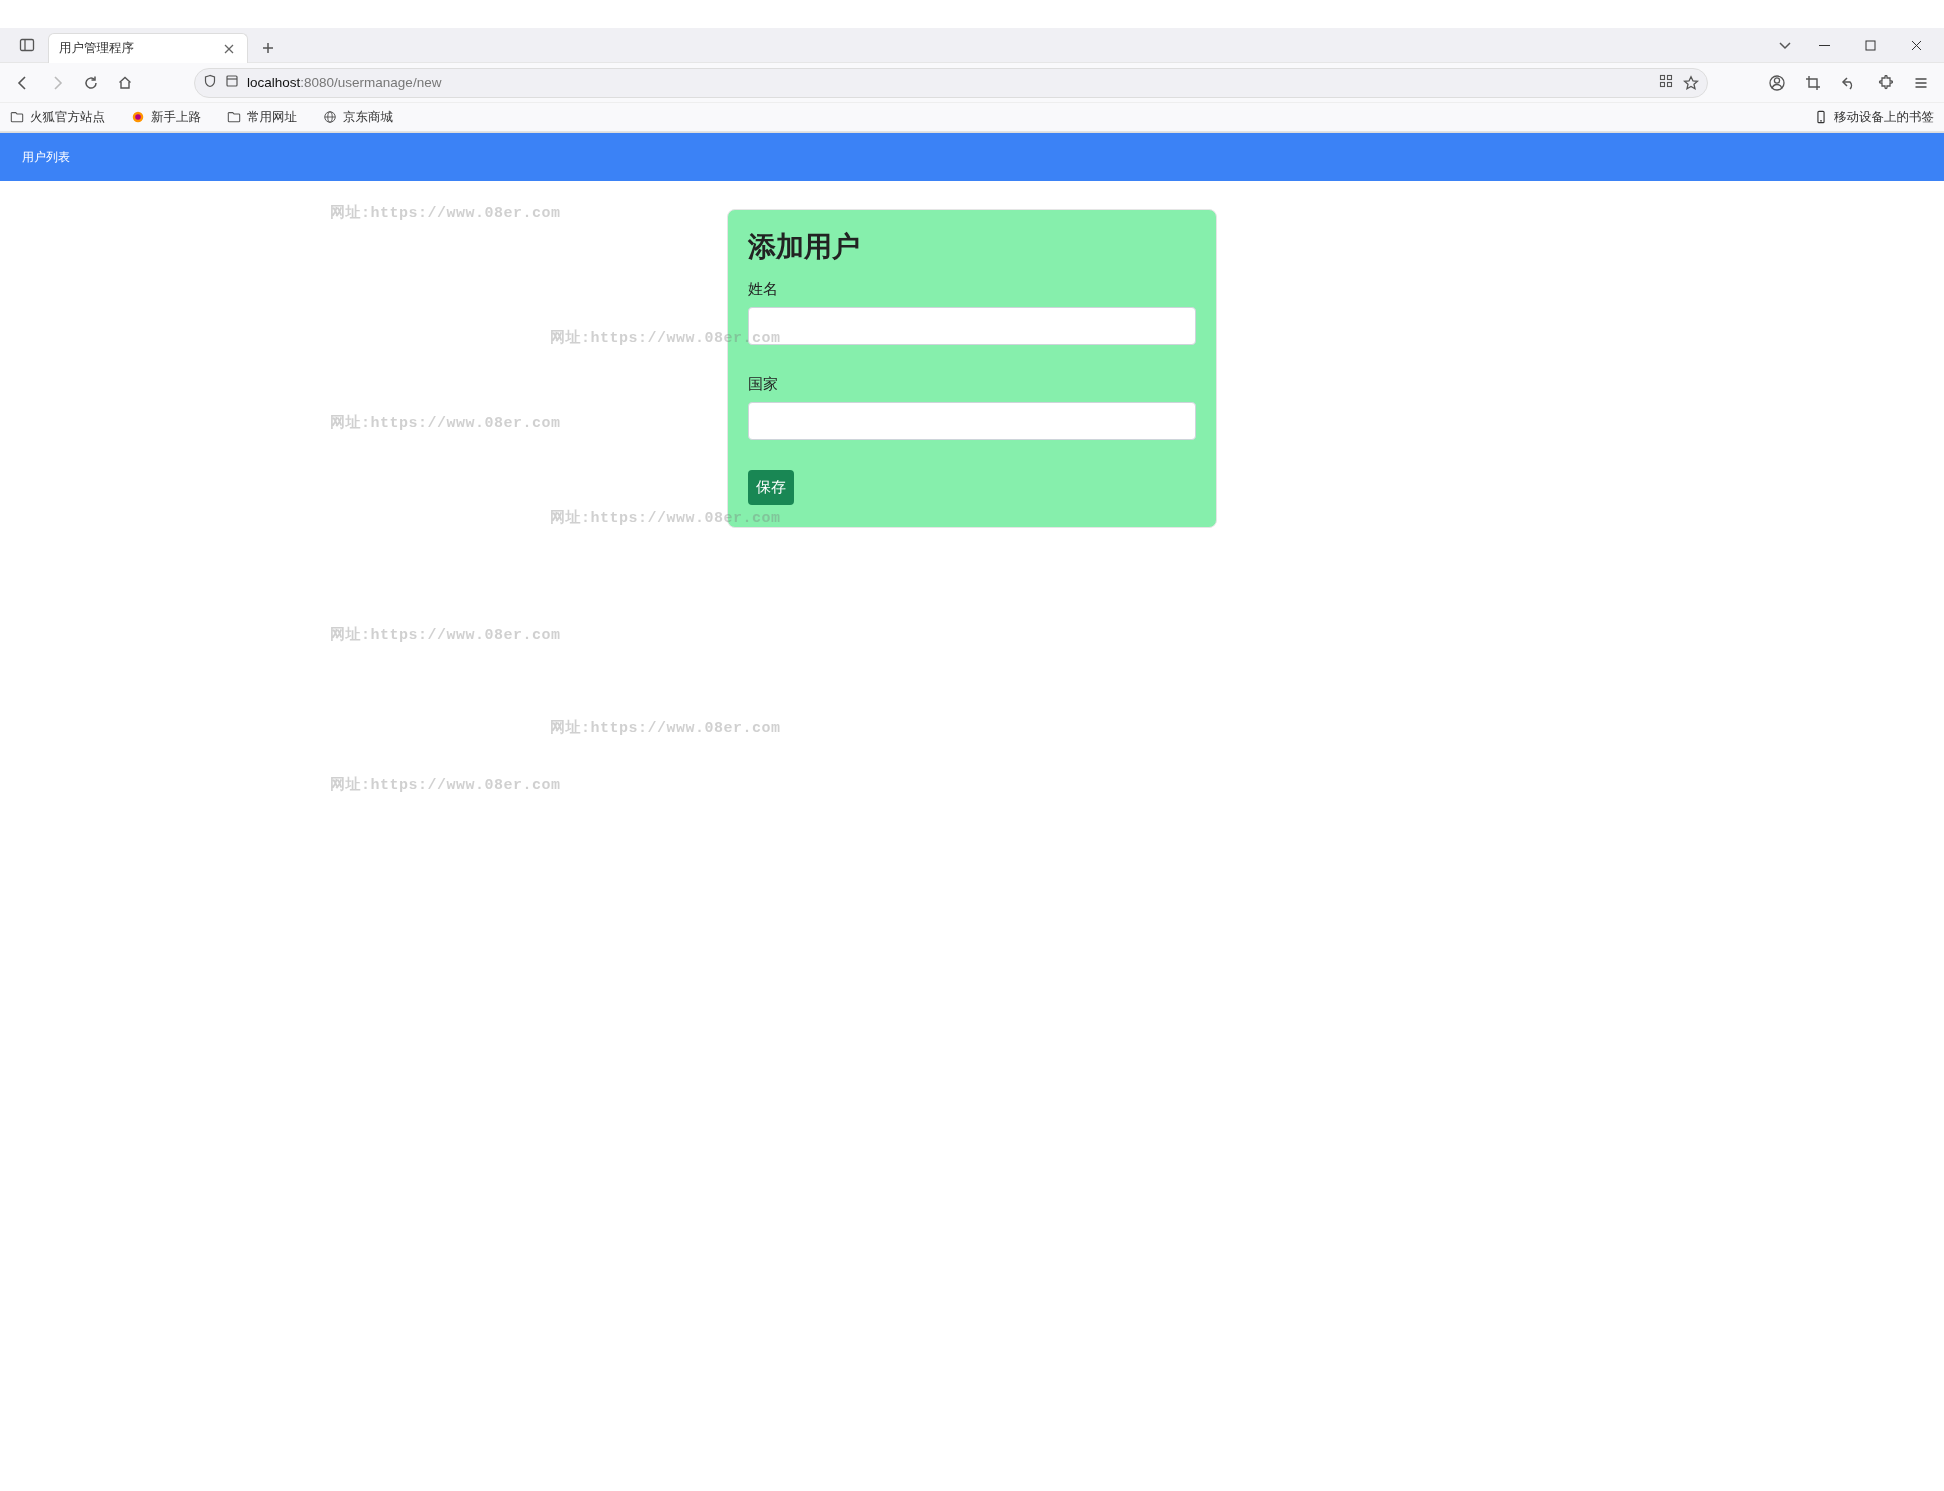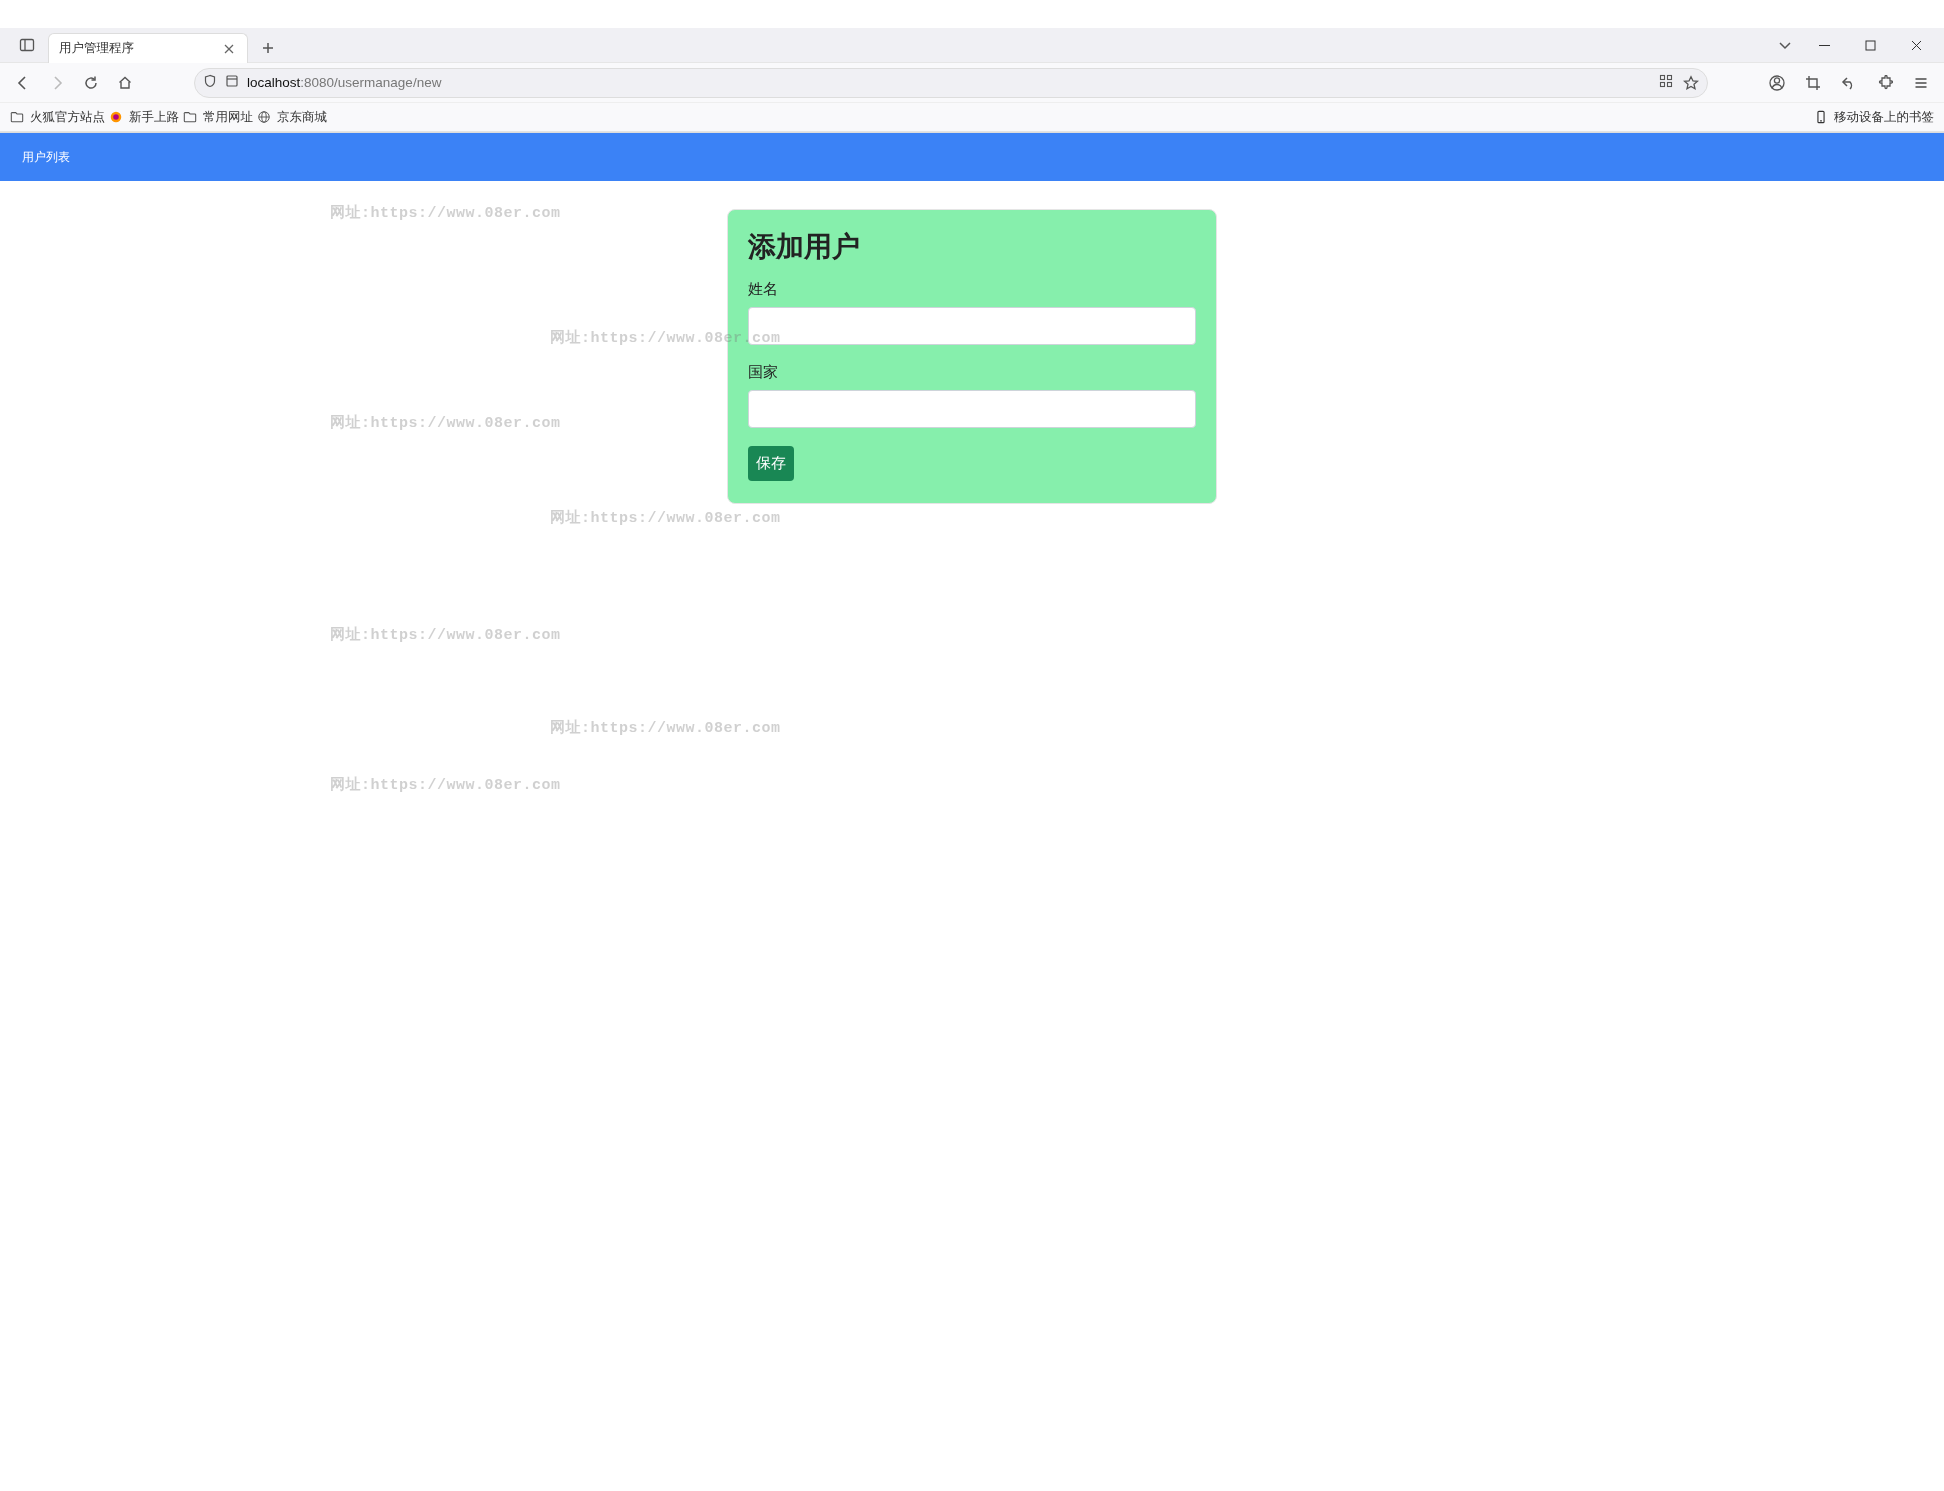--- a/index.html
+++ b/index.html
@@ -23,32 +23,32 @@
 
   .toolbar { display:flex; align-items:center; height:40px; padding:0 8px; gap:4px; background:#f9f9fb; border-top:1px solid #e6e6e6; }
   .tb-btn { width:30px; height:30px; display:flex; align-items:center; justify-content:center; color:#555; border-radius:4px; }
   .tb-btn.disabled { color:#bbb; }
   .urlbar { flex:1; display:flex; align-items:center; height:30px; margin:0 10px 0 50px; background:#f0f0f4; border:1px solid #ddd; border-radius:15px; padding:13px 8px; gap:8px; }
   .urlbar .url-text { flex:1; font-size:13.5px; color:#777; white-space:nowrap; overflow:hidden; }
   .urlbar .url-text .host { color:#111; }
   .urlbar-icons-right { display:flex; align-items:center; gap:10px; color:#555; }
   .toolbar-right { display:flex; align-items:center; gap:6px; padding-left:40px; }
 
-  .bookmarks-bar { display:flex; align-items:center; height:30px; padding:0 10px; gap:4px; background:#f9f9fb; border-top:1px solid #eee; border-bottom:1px solid #e3e3e3; }
+  .bookmarks-bar { display:flex; align-items:center; height:30px; padding:0 10px; gap:26px; background:#f9f9fb; border-top:1px solid #eee; border-bottom:1px solid #e3e3e3; }
   .bm-item { display:flex; align-items:center; gap:6px; font-size:12.5px; color:#333; }
   .bm-item svg { width:14px; height:14px; }
   .bm-spacer { flex:1; }
 
   
   .page { flex:1; position:relative; overflow:auto; background:#fff; }
   .navbar { background:#3b82f6; color:#fff; height:48px; display:flex; align-items:center; padding:0 22px; font-size:12px; }
   .card-wrap { display:flex; justify-content:center; padding:28px 0 60px; }
   .card { width:490px; border:1px solid #e5e5e5; border-radius:8px; padding:18px 20px 22px; background:#86efac; }
   .card h2 { font-size:28px; font-weight:600; margin-bottom:14px; color:#222; }
-  .form-group { margin-bottom:18px; }
+  .form-group { margin-bottom:30px; }
   .form-label { display:block; font-size:15px; color:#222; margin-bottom:8px; }
   .form-control { width:100%; height:38px; border:1px solid #ced4da; border-radius:4px; background:#fff; padding:0 10px; font-size:15px; }
   .btn-save { background:#198754; color:#fff; border:none; border-radius:4px; padding:8px 8px; font-size:15px; cursor:pointer; }
 
   
   .watermark-layer { position:absolute; inset:0; pointer-events:none; }
   .wm { position:absolute; font-size:15px; font-weight:700; color:rgba(120,120,120,0.35); white-space:nowrap; font-family:"Consolas","Courier New",monospace; letter-spacing:0.5px; }
 
   
   .ico { width:16px; height:16px; display:block; }

